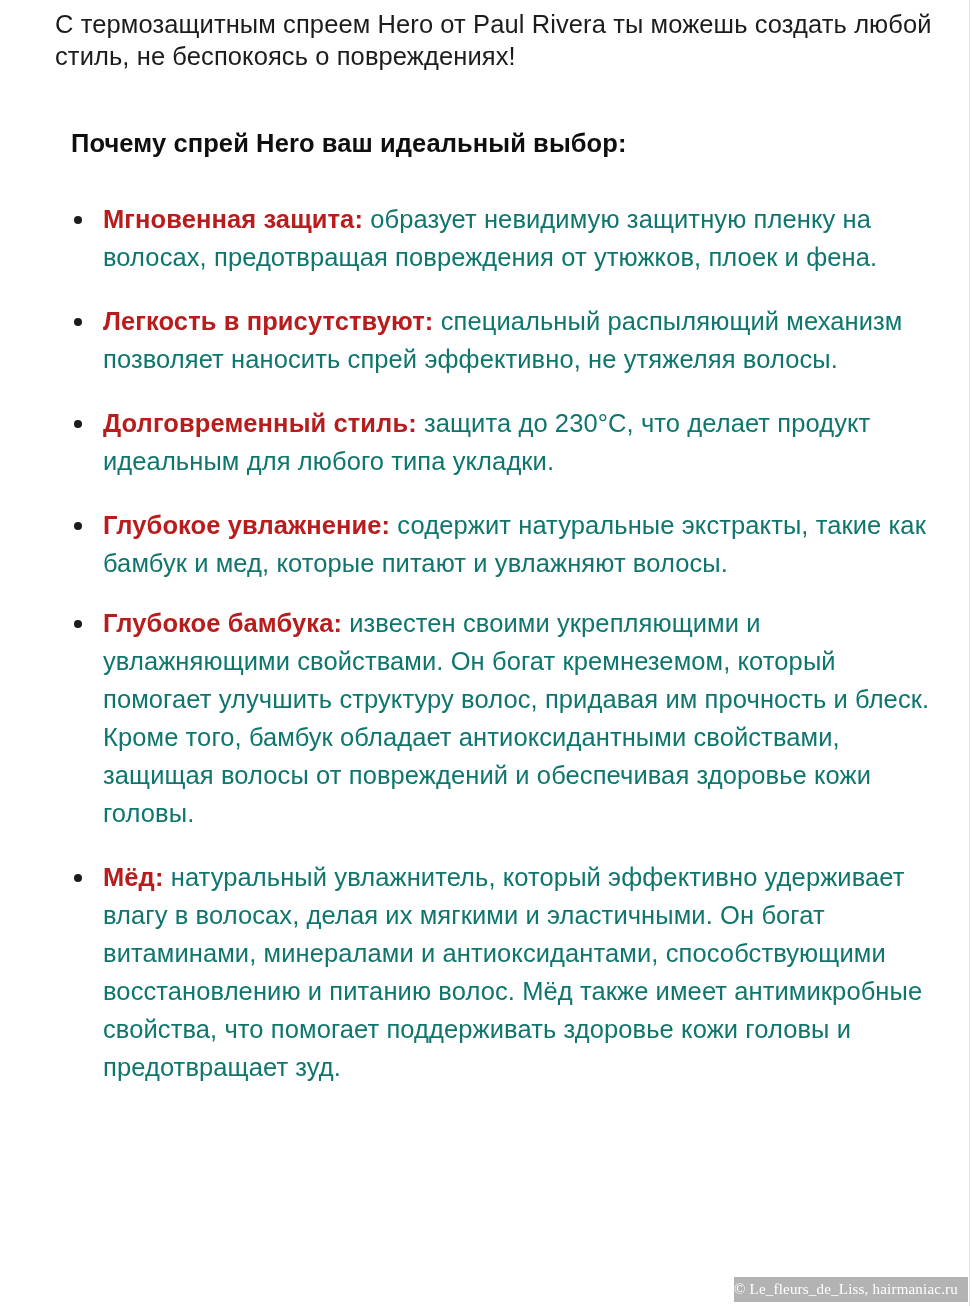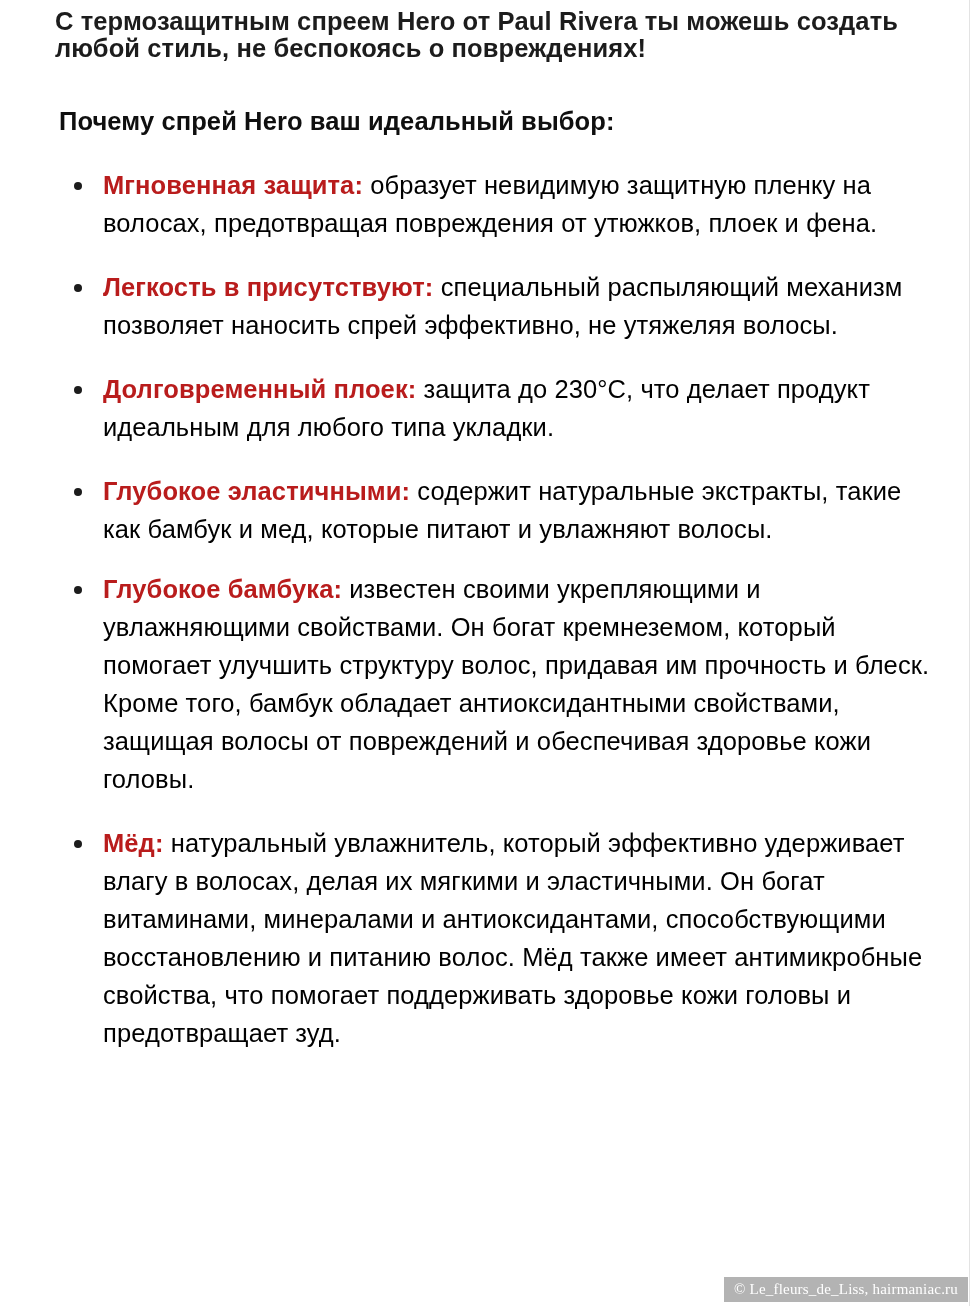--- a/index.html
+++ b/index.html
@@ -37,28 +37,28 @@
     position: absolute;
     left: 55px;
     top: 0;
     width: 880px;
   }
 
   .intro {
     margin: 0;
     padding-top: 8px;
     font-size: 25.5px;
-    line-height: 27px;
-    font-weight: 700;
+    line-height: 32px;
+    font-weight: 400;
     color: #1c1c1c;
     letter-spacing: 0.1px;
   }
 
   .section-heading {
-    margin: 4px;
+    margin: 16px;
     padding-top: 36px;
     font-size: 25.5px;
     line-height: 38px;
     font-weight: 700;
     color: #0f0f0f;
     letter-spacing: 0.1px;
   }
 
   ul.bullets {
     list-style: none;
@@ -92,34 +92,34 @@
     background: #1c1c1c;
   }
 
   .lead {
     font-weight: 700;
     color: #b91c1c;
   }
 
   .rest {
     font-weight: 400;
-    color: #000000;
+    color: #0f766e;
   }
 
   
   .watermark {
     position: absolute;
     right: 4px;
     bottom: 4px;
     background: #b3b3b3;
     color: #ffffff;
     font-family: "Liberation Serif", "DejaVu Serif", serif;
     font-size: 15px;
     line-height: 18px;
-    padding: 3px 10px 4px 10px;
+    padding: 3px 10px 4px 0;
     white-space: nowrap;
     letter-spacing: 0.2px;
   }
 </style>
 </head>
 <body>
 
 <div class="page">
 
   <div class="right-rule"></div>
@@ -134,25 +134,25 @@
       <li>
         <span class="disc"></span>
         <span class="lead">Мгновенная защита:</span><span class="rest"> образует невидимую защитную пленку на волосах, предотвращая повреждения от утюжков, плоек и фена.</span>
       </li>
       <li>
         <span class="disc"></span>
         <span class="lead">Легкость в присутствуют:</span><span class="rest"> специальный распыляющий механизм позволяет наносить спрей эффективно, не утяжеляя волосы.</span>
       </li>
       <li>
         <span class="disc"></span>
-        <span class="lead">Долговременный плоек:</span><span class="rest"> защита до 230°C, что делает продукт идеальным для любого типа укладки.</span>
+        <span class="lead">Долговременный стиль:</span><span class="rest"> защита до 230°C, что делает продукт идеальным для любого типа укладки.</span>
       </li>
       <li>
         <span class="disc"></span>
-        <span class="lead">Глубокое эластичными:</span><span class="rest"> содержит натуральные экстракты, такие как бамбук и мед, которые питают и увлажняют волосы.</span>
+        <span class="lead">Глубокое увлажнение:</span><span class="rest"> содержит натуральные экстракты, такие как бамбук и мед, которые питают и увлажняют волосы.</span>
       </li>
     </ul>
 
 
     <ul class="bullets">
       <li>
         <span class="disc"></span>
         <span class="lead">Глубокое бамбука:</span><span class="rest"> известен своими укрепляющими и увлажняющими свойствами. Он богат кремнеземом, который помогает улучшить структуру волос, придавая им прочность и блеск. Кроме того, бамбук обладает антиоксидантными свойствами, защищая волосы от повреждений и обеспечивая здоровье кожи головы.</span>
       </li>
       <li>

